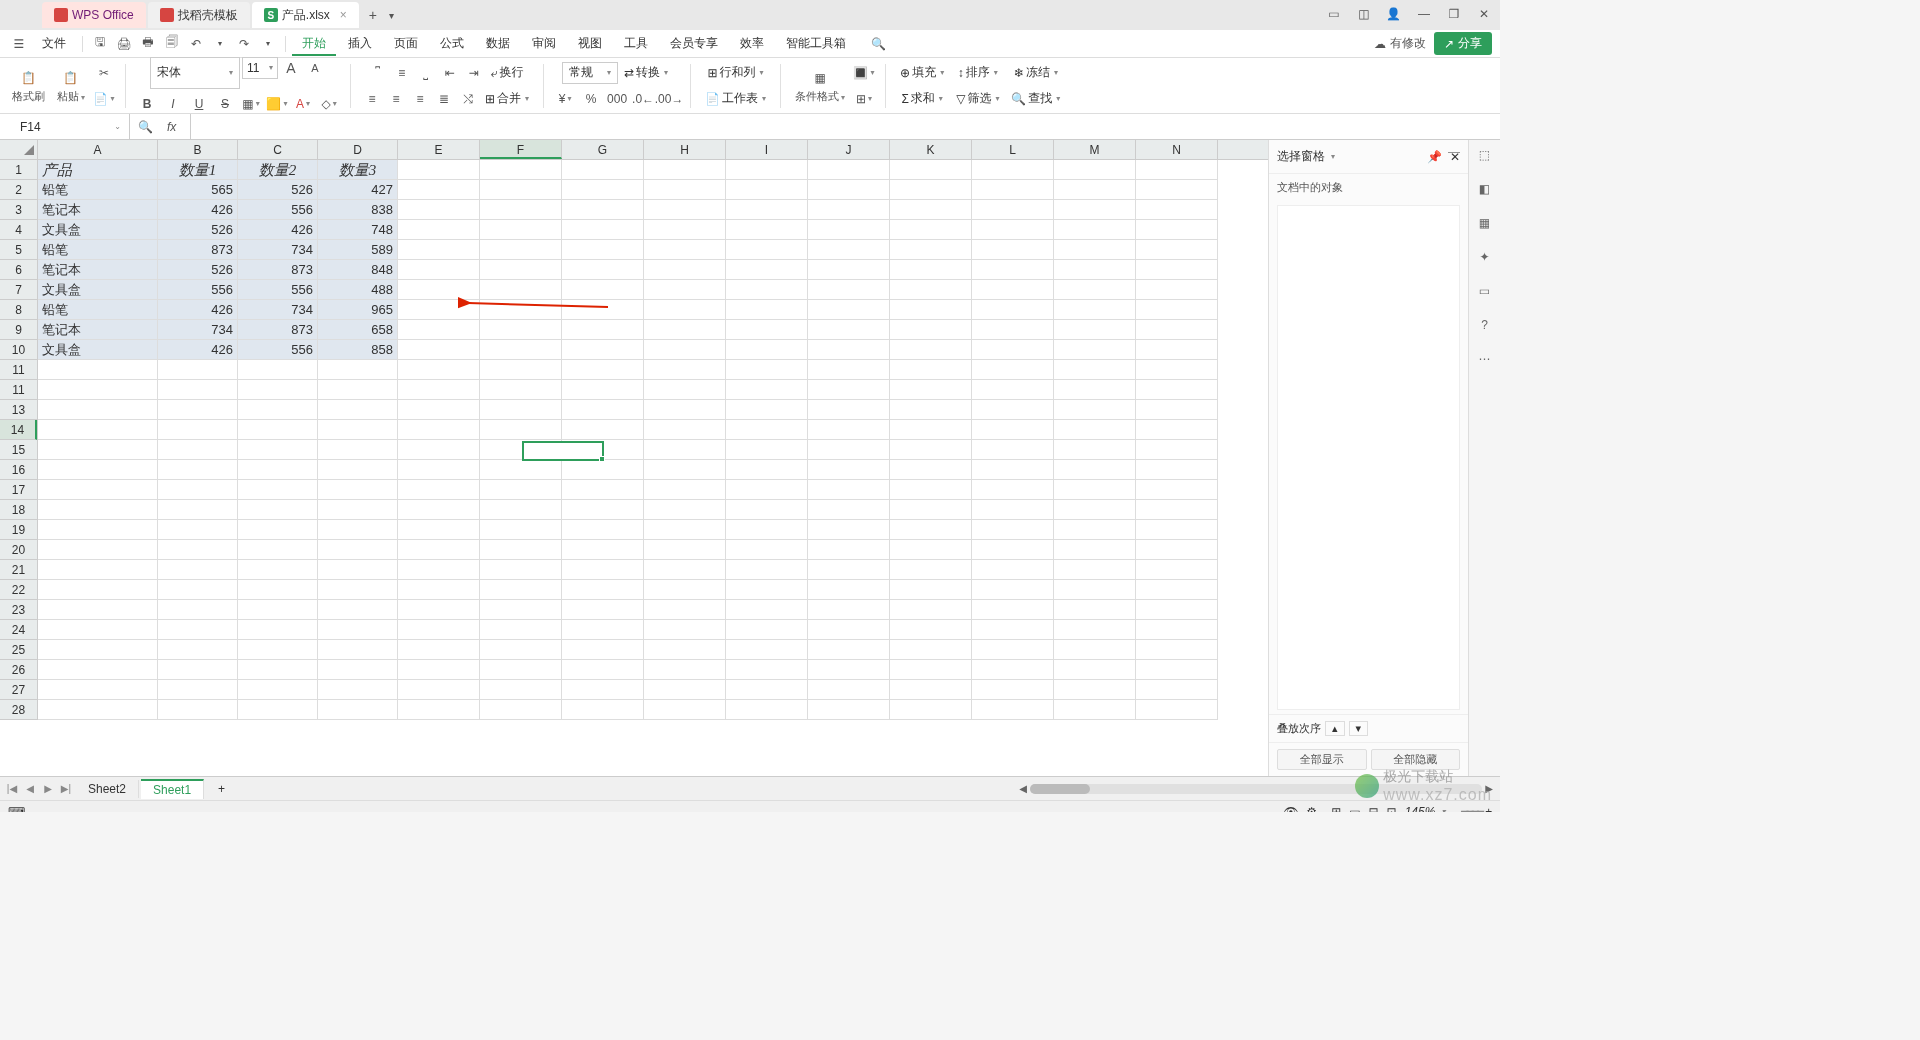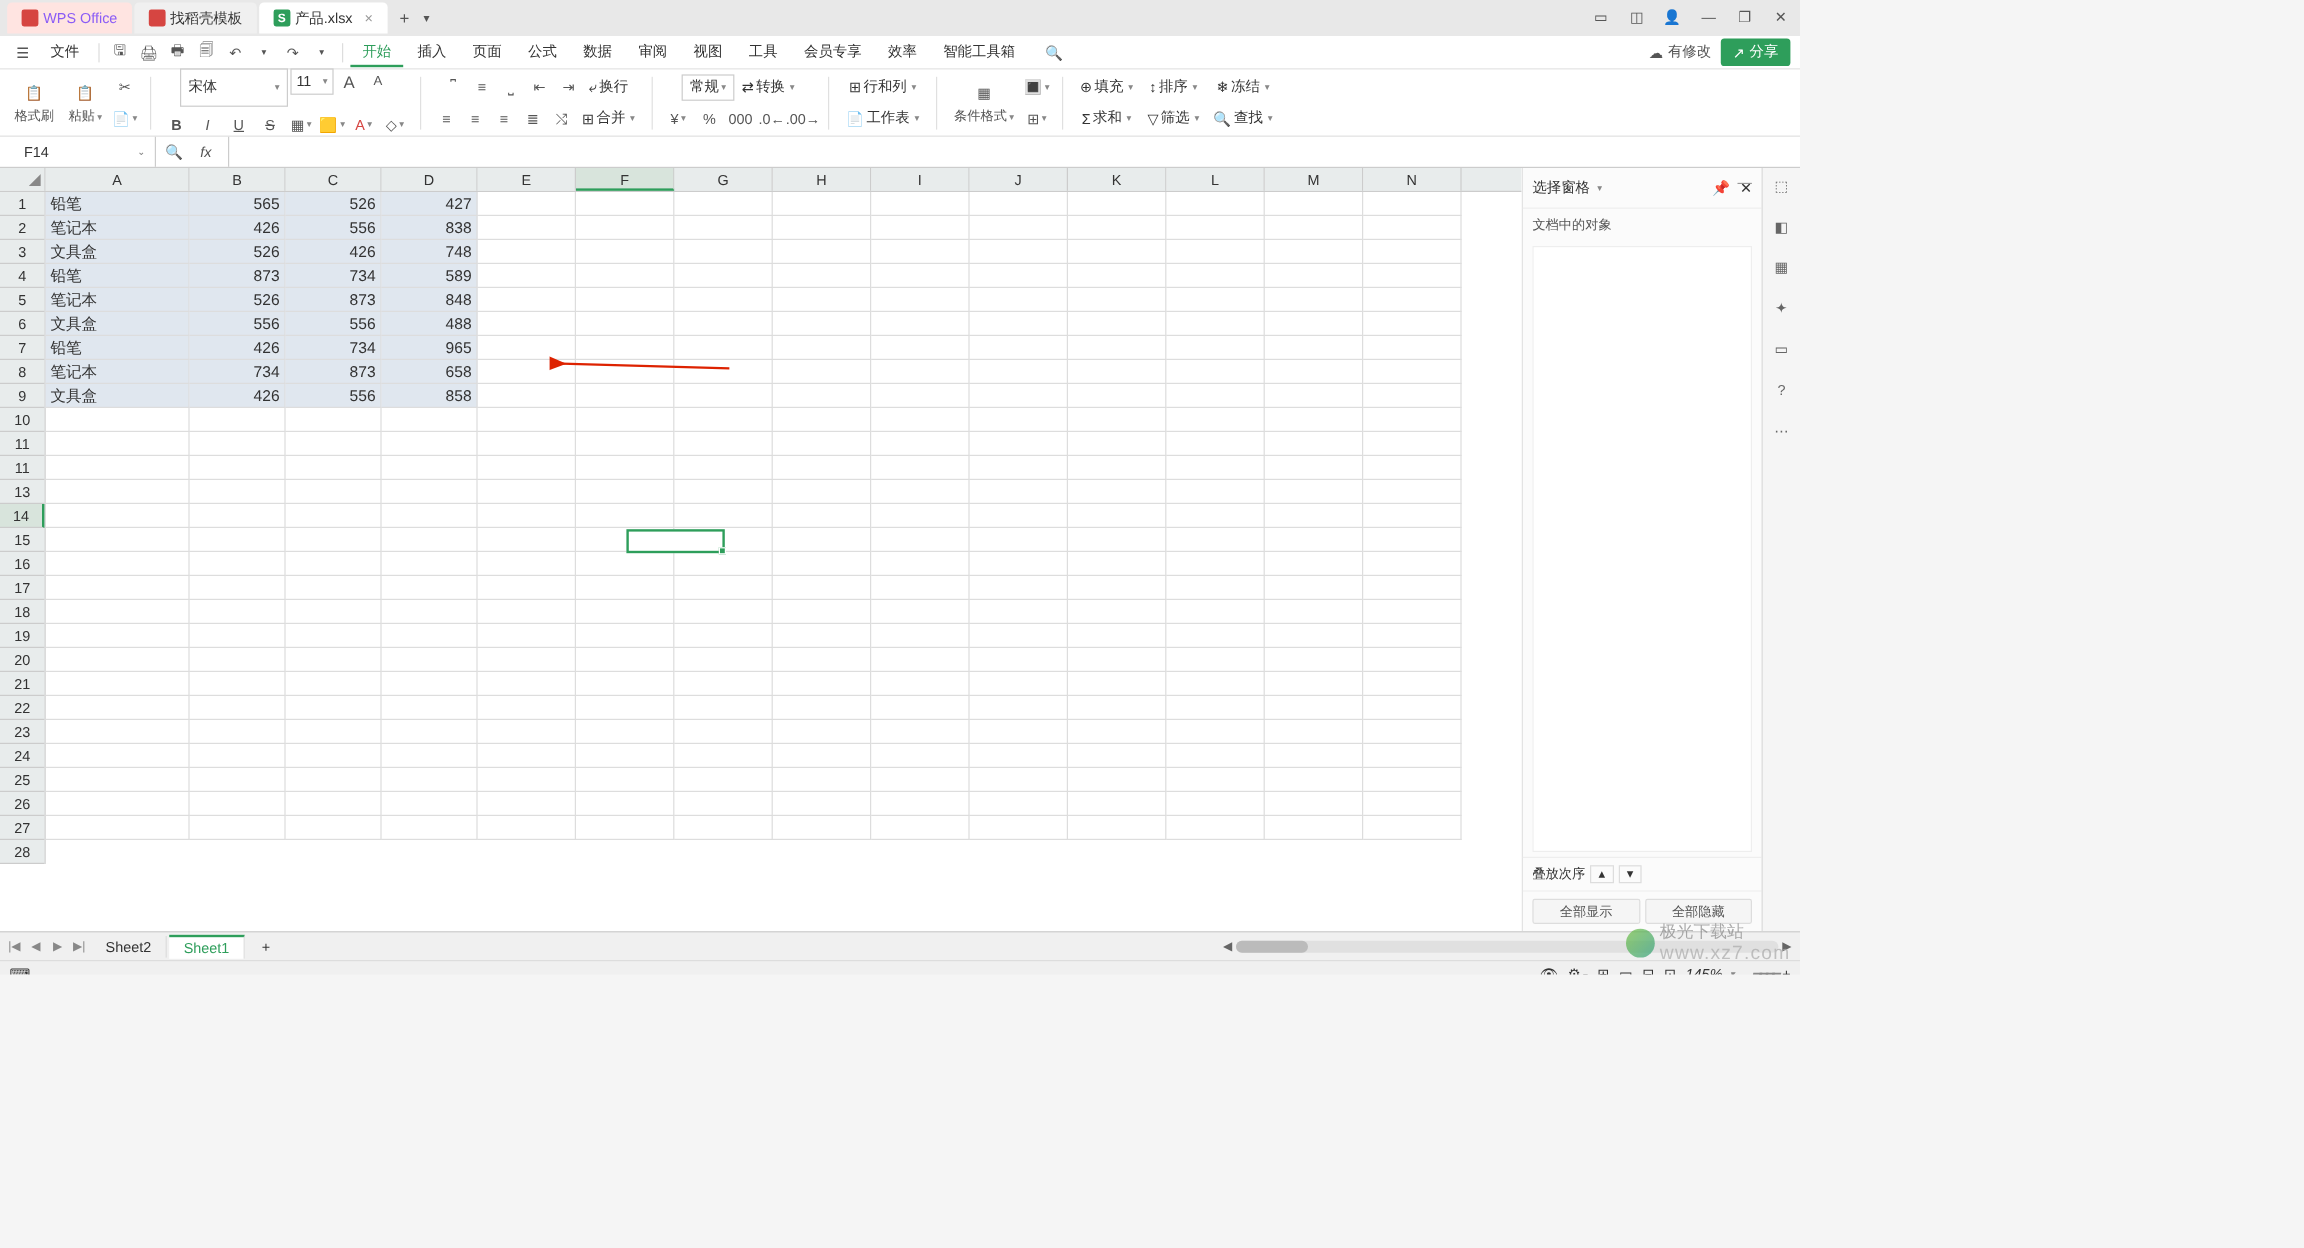--- a/index.html
+++ b/index.html
@@ -1,21 +1,21 @@
 <!DOCTYPE html>
 <html><head>
 <meta charset="utf-8">
 <style>
   * { box-sizing: border-box; margin: 0; padding: 0; font-family: "Microsoft YaHei", Arial, sans-serif; }
   body { background: #f5f5f5; font-size: 12px; color: #333; overflow: hidden; width: 1500px; height: 812px; position: relative; }
   
   
   .tab-bar { height: 30px; background: #e8e8e8; display: flex; align-items: center; padding-left: 6px; }
   .app-tab { height: 26px; padding: 0 12px; display: flex; align-items: center; gap: 4px; border-radius: 4px 4px 0 0; cursor: pointer; margin-right: 2px;}
-  .app-tab.wps { background: #ffe4e1; color: #8b5cf6; }
+  .app-tab.wps { background: #ffe4e1; color: #701a75; margin-left: 36px; }
   .app-tab.doc { background: #f0f0f0; }
   .app-tab.active { background: #fff; }
   .tab-icon { width: 14px; height: 14px; border-radius: 2px; display: inline-block; }
   .red-icon { background: #d64541; }
   .green-icon { background: #2e9e5b; color:#fff; display:flex; align-items:center; justify-content:center; font-size:10px; font-weight:bold; }
   .tab-close { margin-left: 6px; color: #999; font-size: 12px; }
   .tab-plus { padding: 0 8px; font-size: 14px; color:#555; }
   .tab-dropdown { padding: 0 4px; font-size:10px; color:#555; }
   .win-controls { position: absolute; right: 6px; top: 4px; display: flex; gap: 10px; }
   .win-icon { width: 20px; height: 20px; display: flex; align-items: center; justify-content: center; color: #555; }
@@ -34,21 +34,21 @@
   .ribbon { height: 56px; background: #fff; border-bottom: 1px solid #ddd; display: flex; align-items: center; padding: 0 8px; gap: 4px; }
   .ribbon-group { display: flex; align-items: center; gap: 2px; }
   .ribbon-vgroup { display:flex; flex-direction:column; align-items:center; justify-content:center; height:50px; padding:0 4px;}
   .ribbon-sep { width: 1px; height: 44px; background: #e0e0e0; margin: 0 6px; }
   .ribbon-btn { width: 22px; height: 22px; display: flex; align-items: center; justify-content: center; color: #555; cursor: pointer; }
   .ribbon-label { font-size: 11px; color:#555; }
   .ribbon-text-btn { display:flex; align-items:center; gap:2px; padding:0 4px; font-size:12px; color:#333; height:22px;}
   .dropdown-arrow { font-size: 8px; color:#888; margin-left:2px;}
   .font-select { border:1px solid #ccc; padding:2px 6px; width:90px; height:32px; font-size:12px; display:flex; align-items:center; justify-content:space-between; }
   .size-select { border:1px solid #ccc; padding:2px 4px; width:36px; height:22px; font-size:12px; display:flex; align-items:center; justify-content:space-between; }
-  .num-select { border:1px solid #ccc; padding:2px 6px; width:44px; height:22px; font-size:12px; display:flex; align-items:center; justify-content:space-between; }
+  .num-select { border:1px solid #ccc; padding:2px 6px; width:56px; height:22px; font-size:12px; display:flex; align-items:center; justify-content:space-between; }
 
   
   .formula-bar { height: 26px; background: #fff; border-bottom: 1px solid #ccc; display: flex; align-items: center; gap: 0; }
   .name-box { width: 118px; border-right: 1px solid #ccc; padding: 0 8px; height: 100%; display: flex; align-items: center; justify-content: space-between; margin-left:12px; }
   .fx-icons { display:flex; align-items:center; gap:8px; padding:0 8px; border-right:1px solid #ccc; height:100%;}
   .fx-label { font-style: italic; color:#555; padding:0 6px;}
   .formula-input { flex: 1; padding: 0 8px; }
 
   
   .main { display: flex; height: 636px; position:relative;}
@@ -349,20 +349,36 @@
             <div class="row-h">22</div>
             <div class="row-h">23</div>
             <div class="row-h">24</div>
             <div class="row-h">25</div>
             <div class="row-h">26</div>
             <div class="row-h">27</div>
             <div class="row-h">28</div>
           </div>
         <div class="cells" id="cells-container">
 
+        <div class="row">
+              <div class="cell A header-cell data-sel">产品</div>
+              <div class="cell B header-cell data-sel" style="text-align: center;">数量1</div>
+              <div class="cell C header-cell data-sel" style="text-align: center;">数量2</div>
+              <div class="cell D header-cell data-sel" style="text-align: center;">数量3</div>
+              <div class="cell other"></div>
+              <div class="cell other"></div>
+              <div class="cell other"></div>
+              <div class="cell other"></div>
+              <div class="cell other"></div>
+              <div class="cell other"></div>
+              <div class="cell other"></div>
+              <div class="cell other"></div>
+              <div class="cell other"></div>
+              <div class="cell other"></div>
+            </div>
             <div class="row">
               <div class="cell A data-sel">铅笔</div>
               <div class="cell B data-sel">565</div>
               <div class="cell C data-sel">526</div>
               <div class="cell D data-sel">427</div>
               <div class="cell other"></div>
               <div class="cell other"></div>
               <div class="cell other"></div>
               <div class="cell other"></div>
               <div class="cell other"></div>

